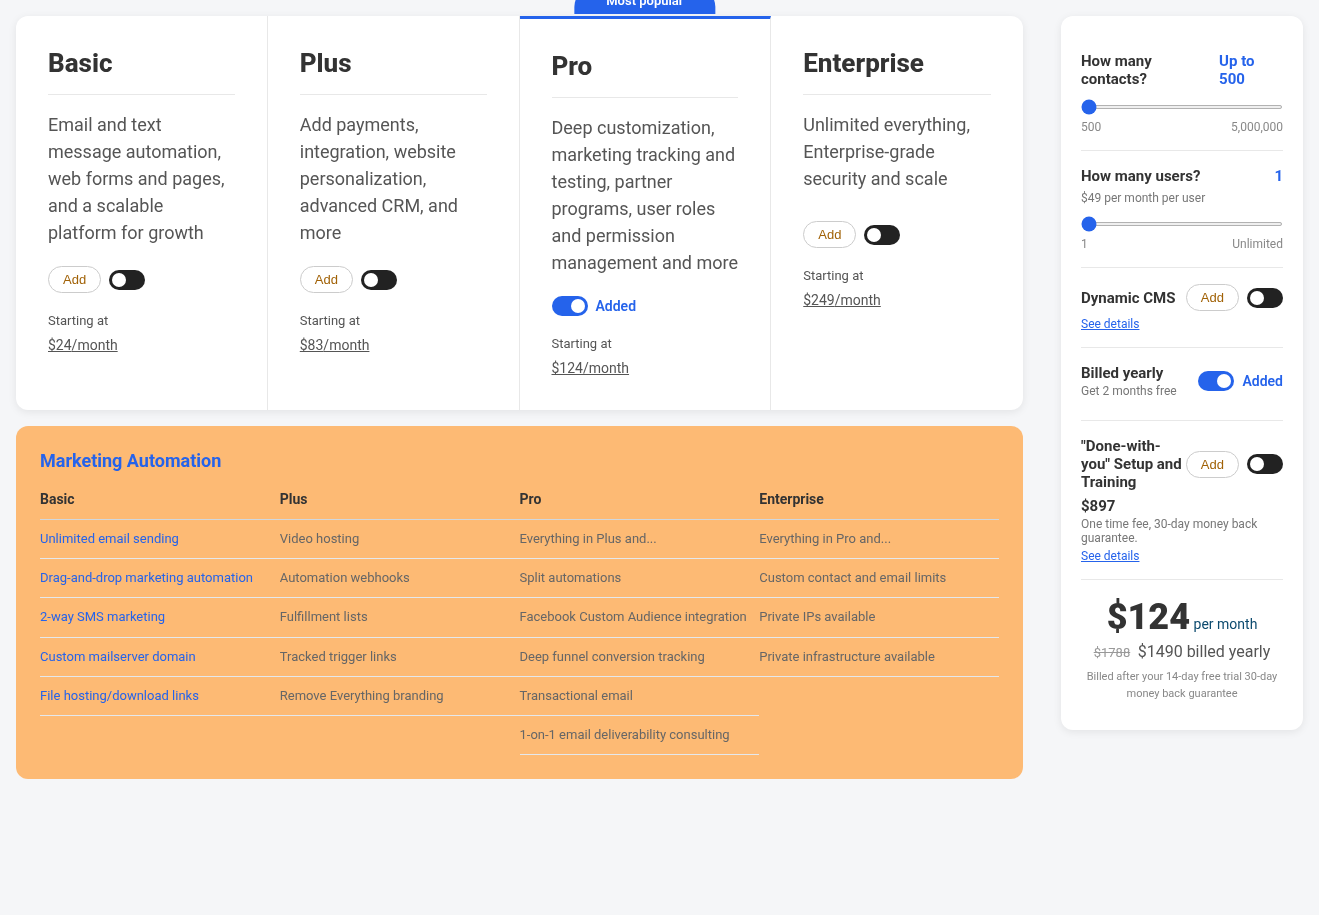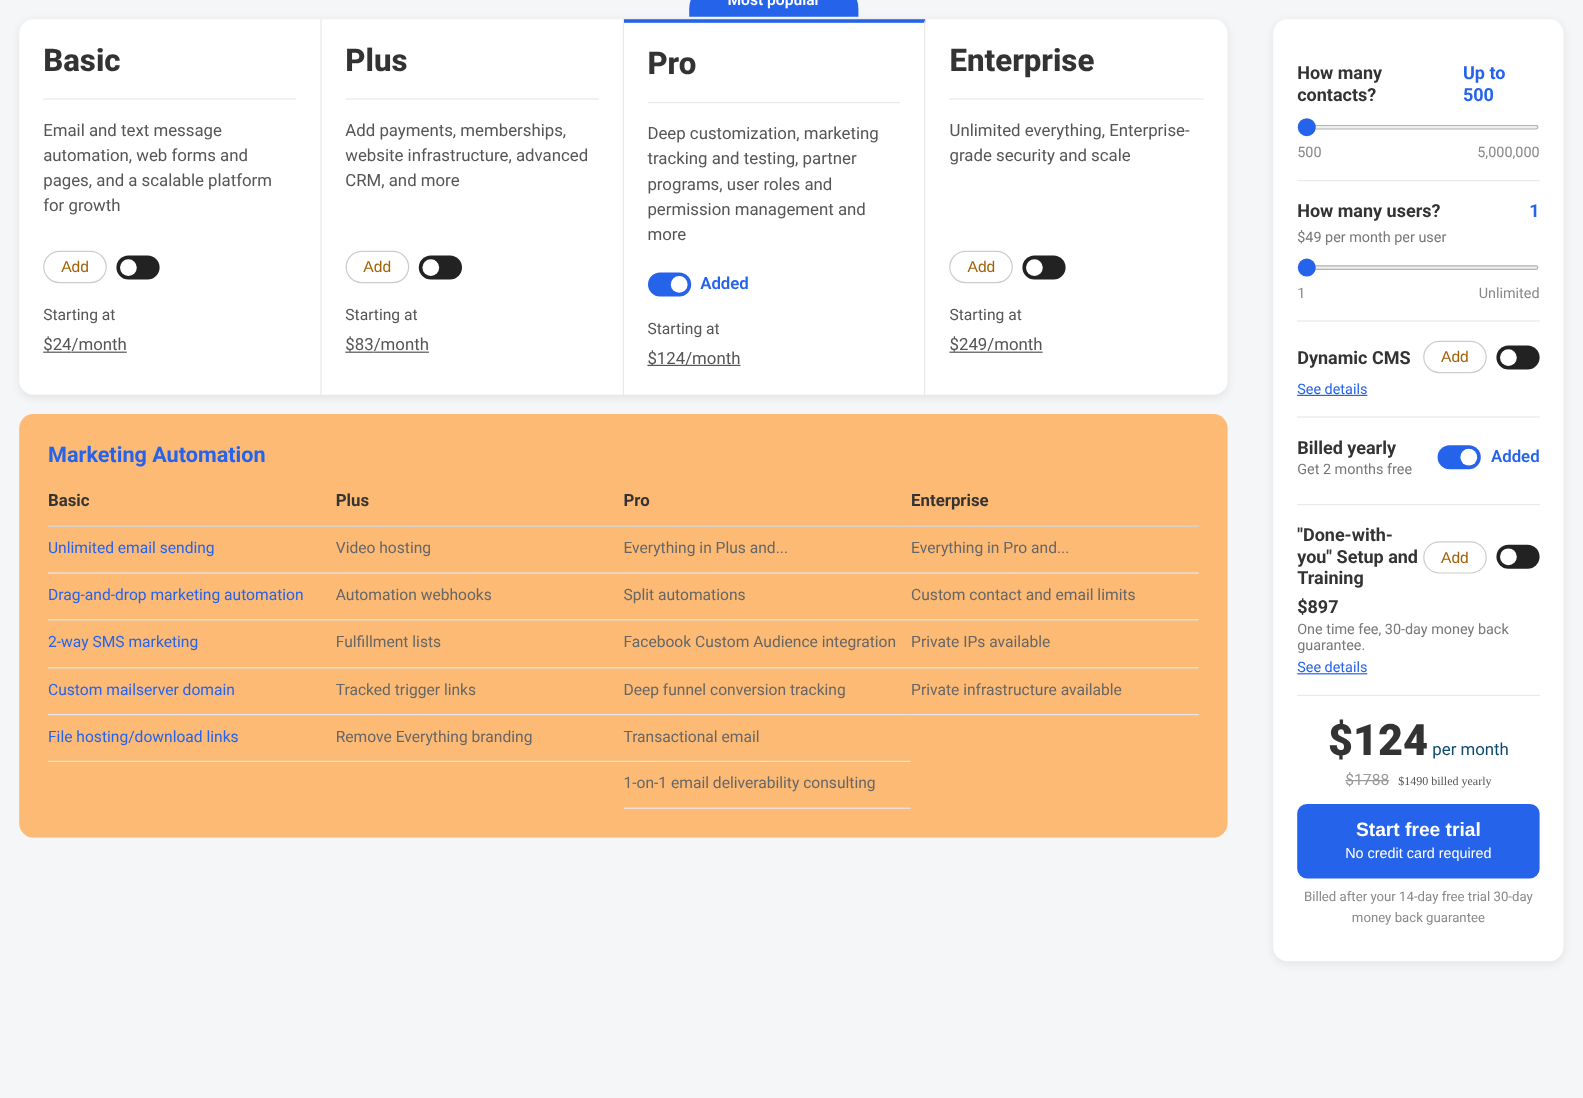--- a/index.html
+++ b/index.html
@@ -29,21 +29,21 @@
       border-radius: 12px;
       box-shadow: 0 2px 8px rgba(0,0,0,0.08);
       overflow: visible;
       position: relative;
     }
     .plans-grid {
       display: grid;
       grid-template-columns: repeat(4, 1fr);
     }
     .plan-col {
-      padding: 20px;
+      padding: 32px;
       border-right: 1px solid #e8e8e8;
       position: relative;
     }
     .plan-col:last-child { border-right: none; }
     .plan-col.pro-col {
       border-top: 3px solid #2563eb;
     }
     .most-popular-badge {
       position: absolute;
       top: -32px;
@@ -58,21 +58,21 @@
       white-space: nowrap;
     }
     .plan-name {
       font-size: 26px;
       font-weight: 800;
       margin-bottom: 16px;
       padding-bottom: 16px;
       border-bottom: 1px solid #e8e8e8;
     }
     .plan-description {
-      font-size: 14px;
+      font-size: 18px;
       color: #555;
       line-height: 1.5;
       min-height: 90px;
     }
     .plan-toggle-row {
       display: flex;
       align-items: center;
       gap: 8px;
       margin: 20px 0;
     }
@@ -246,23 +246,22 @@
       font-weight: 400;
       color: #0c4a6e;
     }
     .old-price {
       font-size: 13px;
       color: #999;
       text-decoration: line-through;
       margin-right: 4px;
     }
     .billed-yearly-price {
-      font-size: 10px;
+      font-size: 16px;
       color: #555;
-      font-family: Liberation Serif, serif;
     }
     .start-trial-btn {
       width: 100%;
       background: #2563eb;
       color: #fff;
       border: none;
       border-radius: 8px;
       padding: 14px;
       font-size: 16px;
       font-weight: 700;
@@ -302,21 +301,21 @@
           <div class="plan-price-section">
             <div class="starting-at">Starting at</div>
             <div class="plan-price">
               <span>$24</span><span>/month</span>
             </div>
           </div>
         </div>
 
         <div class="plan-col">
           <div class="plan-name">Plus</div>
-          <div class="plan-description">Add payments, memberships, website infrastructure, advanced CRM, and more</div>
+          <div class="plan-description">Add payments, integration, website personalization, advanced CRM, and more</div>
           <div class="plan-toggle-row">
             <button class="add-btn">Add</button>
             <span class="toggle off"></span>
           </div>
           <div class="plan-price-section">
             <div class="starting-at">Starting at</div>
             <div class="plan-price">
               <span>$83</span><span>/month</span>
             </div>
           </div>
@@ -471,22 +470,18 @@
 
     <div class="price-section">
       <div>
         <span style="font-size:36px;font-weight:900;">$124</span>
         <span class="main-price-unit"> per month</span>
       </div>
       <div style="margin-top:4px;">
         <span class="old-price">$1788</span>
         <span class="billed-yearly-price">$1490 billed yearly</span>
       </div>
-      <button class="start-trial-btn">
-        <span>Start free trial</span>
-        <span class="sub-text">No credit card required</span>
-      </button>
       <div class="trial-note">Billed after your 14-day free trial
 30-day money back guarantee</div>
     </div>
 
   </div>
 </div>
 
 </body></html>

